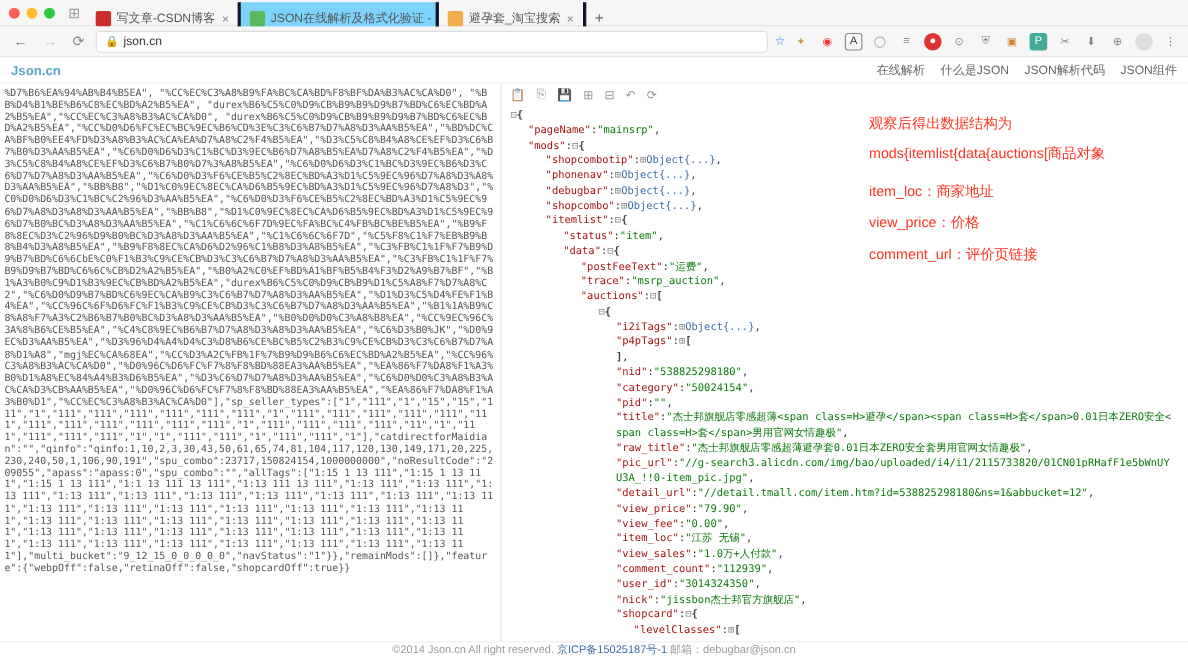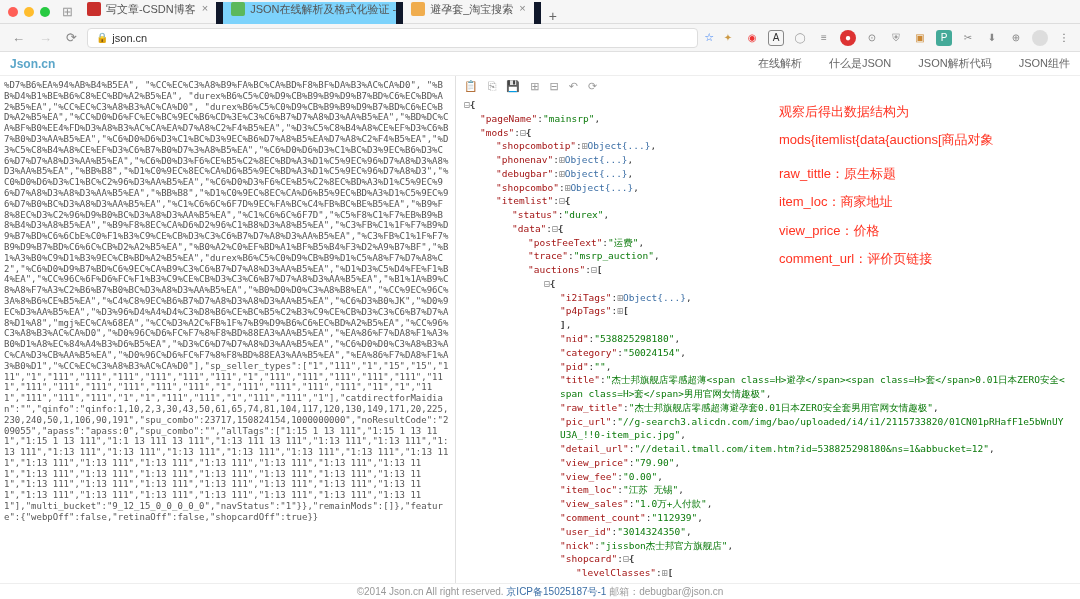--- a/index.html
+++ b/index.html
@@ -7,37 +7,37 @@
     
     
     .browser-bar { height: 24px; background: #f6f6f6; display: flex; align-items: center; padding: 0 8px; border-bottom: 1px solid #ddd; }
     .traffic-lights { display: flex; gap: 6px; margin-right: 12px; }
     .traffic-light { width: 10px; height: 10px; border-radius: 50%; }
     .tl-red { background: #ff5f57; }
     .tl-yellow { background: #ffbd2e; }
     .tl-green { background: #28ca42; }
     .nav-icons { color: #999; margin-right: 6px; font-size: 13px; }
     .tabs-row { display: flex; gap: 0; flex: 1; height: 24px; align-items: flex-end; }
-    .tab { display: flex; align-items: flex-start; height: 22px; padding: 0 8px; font-size: 11px; color: #555; border-right: 7px solid #0f172a; max-width: 180px; overflow: hidden; white-space: nowrap; }
+    .tab { display: flex; align-items: flex-end; height: 22px; padding: 0 8px; font-size: 11px; color: #555; border-right: 3px solid #0f172a; max-width: 180px; overflow: hidden; white-space: nowrap; }
     .tab.active { background: #7dd3fc; }
     .tab-ico { display: inline-block; width: 14px; height: 14px; margin-right: 5px; border-radius: 2px; flex-shrink: 0; }
     .tab-close { margin-left: 6px; color: #888; font-size: 11px; }
     .tab-plus { padding: 0 8px; color: #666; font-size: 14px; }
     
     .addr-bar { height: 28px; background: #f6f6f6; display: flex; align-items: center; padding: 0 8px; border-bottom: 1px solid #e0e0e0; gap: 6px; }
     .nav-btn { color: #888; font-size: 13px; padding: 0 4px; }
     .url-box { flex: 1; display: flex; align-items: center; background: #fff; border-radius: 4px; height: 20px; padding: 0 8px; font-size: 11px; color: #333; border: 1px solid #ddd; }
     .lock { color: #888; margin-right: 4px; font-size: 10px; }
     .ext-icons { display: flex; gap: 8px; align-items: center; }
     .ext-ico { width: 16px; height: 16px; border-radius: 3px; display: flex; align-items: center; justify-content: center; font-size: 10px; }
     
     
     .site-header { height: 24px; display: flex; align-items: center; justify-content: space-between; padding: 0 10px; border-bottom: 1px solid #eee; font-size: 11px; }
     .logo { color: #5ba6c9; font-weight: bold; font-size: 12px; }
-    .nav-links { display: flex; gap: 27px; }
+    .nav-links { display: flex; gap: 14px; }
     .nav-links span { color: #666; font-size: 11px; }
     
     
     .main { display: flex; height: calc(599px - 24px - 28px - 24px - 16px); }
     .left-pane { width: 455px; overflow: hidden; font-family: Monaco, Consolas, monospace; font-size: 9px; color: #555; line-height: 1.2; padding: 4px; word-break: break-all; }
     .right-pane { flex: 1; border-left: 1px solid #e0e0e0; overflow: hidden; position: relative; }
     .toolbar { height: 20px; display: flex; align-items: center; gap: 10px; padding: 0 8px; color: #999; font-size: 11px; }
     .json-tree { font-family: Monaco, Consolas, monospace; font-size: 9.5px; line-height: 1.45; padding: 2px 8px; color: #333; }
     .json-tree .k { color: #a31515; }
     .json-tree .s { color: #0b7a0b; }
@@ -45,21 +45,21 @@
     .indent1 { padding-left: 16px; }
     .indent2 { padding-left: 32px; }
     .indent3 { padding-left: 48px; }
     .indent4 { padding-left: 64px; }
     .indent5 { padding-left: 80px; }
     .indent6 { padding-left: 96px; }
     .indent7 { padding-left: 112px; }
     .toggle { color: #888; cursor: pointer; }
     .bracket { color: #444; font-weight: bold; }
     
-    .annotation { position: absolute; right: 21px; top: 26px; width: 280px; color: #ff3322; font-size: 13px; line-height: 1.55; font-family: -apple-system, sans-serif; }
+    .annotation { position: absolute; right: 10px; top: 26px; width: 280px; color: #ff3322; font-size: 13px; line-height: 1.55; font-family: -apple-system, sans-serif; }
     .annotation p { margin-bottom: 8px; }
     
     .footer { height: 16px; text-align: center; font-size: 10px; color: #999; border-top: 1px solid #eee; line-height: 16px; }
     .footer a { color: #3b6ea5; }
   </style>
 </head>
 <body>
 
 <div class="browser-bar">
   <div class="traffic-lights">
@@ -136,36 +136,35 @@
       <span>💾</span>
       <span>⊞</span>
       <span>⊟</span>
       <span>↶</span>
       <span>⟳</span>
     </div>
 
     <div class="annotation">
       <p>观察后得出数据结构为</p>
       <p style="margin-bottom:14px">mods{itemlist{data{auctions[商品对象</p>
-      <p>raw_tittle：原生标题</p>
       <p>item_loc：商家地址</p>
       <p>view_price：价格</p>
       <p>comment_url：评价页链接</p>
     </div>
 
     <div class="json-tree">
       <div><span class="toggle">⊟</span><span class="bracket">{</span></div>
       <div class="indent1"><span class="k">"pageName"</span>:<span class="s">"<span>mainsrp</span>"</span>,</div>
       <div class="indent1"><span class="k">"mods"</span>:<span class="toggle">⊟</span><span class="bracket">{</span></div>
       <div class="indent2"><span class="k">"shopcombotip"</span>:<span class="toggle">⊞</span><span class="obj">Object{...}</span>,</div>
       <div class="indent2"><span class="k">"phonenav"</span>:<span class="toggle">⊞</span><span class="obj">Object{...}</span>,</div>
       <div class="indent2"><span class="k">"debugbar"</span>:<span class="toggle">⊞</span><span class="obj">Object{...}</span>,</div>
       <div class="indent2"><span class="k">"shopcombo"</span>:<span class="toggle">⊞</span><span class="obj">Object{...}</span>,</div>
       <div class="indent2"><span class="k">"itemlist"</span>:<span class="toggle">⊟</span><span class="bracket">{</span></div>
-      <div class="indent3"><span class="k">"status"</span>:<span class="s">"<span>durex</span>"</span>,</div>
+      <div class="indent3"><span class="k">"status"</span>:<span class="s">"<span>item</span>"</span>,</div>
       <div class="indent3"><span class="k">"data"</span>:<span class="toggle">⊟</span><span class="bracket">{</span></div>
       <div class="indent4"><span class="k">"postFeeText"</span>:<span class="s">"<span>运费</span>"</span>,</div>
       <div class="indent4"><span class="k">"trace"</span>:<span class="s">"<span>msrp_auction</span>"</span>,</div>
       <div class="indent4"><span class="k">"auctions"</span>:<span class="toggle">⊟</span><span class="bracket">[</span></div>
       <div class="indent5"><span class="toggle">⊟</span><span class="bracket">{</span></div>
       <div class="indent6"><span class="k">"i2iTags"</span>:<span class="toggle">⊞</span><span class="obj">Object{...}</span>,</div>
       <div class="indent6"><span class="k">"p4pTags"</span>:<span class="toggle">⊞</span><span class="bracket">[</span></div>
       <div class="indent6"><span class="bracket">]</span>,</div>
       <div class="indent6"><span class="k">"nid"</span>:<span class="s">"<span>538825298180</span>"</span>,</div>
       <div class="indent6"><span class="k">"category"</span>:<span class="s">"<span>50024154</span>"</span>,</div>

